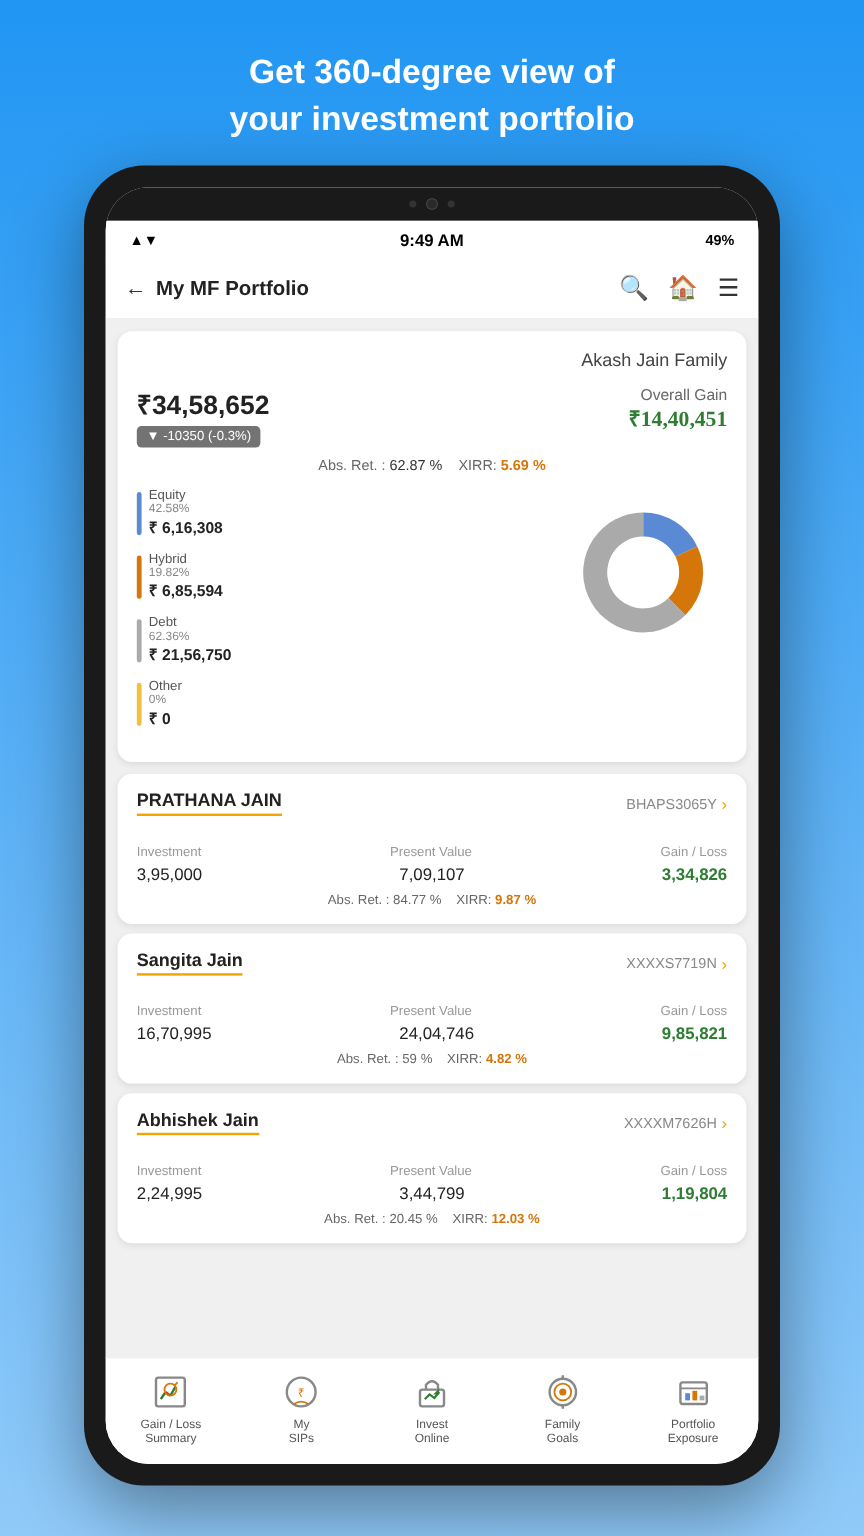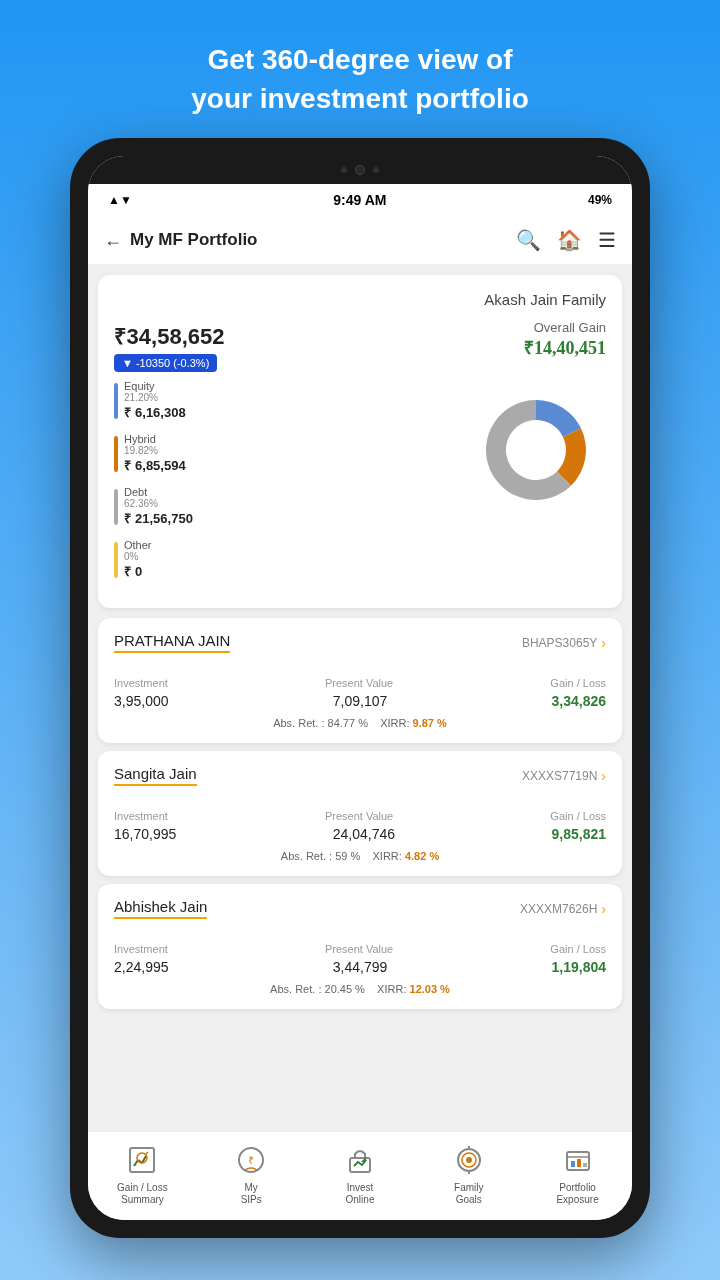--- a/index.html
+++ b/index.html
@@ -127,21 +127,21 @@
       align-items: flex-start;
       margin-bottom: 8px;
     }
     .portfolio-left {}
     .portfolio-value {
       font-size: 22px;
       font-weight: bold;
       color: #222;
     }
     .portfolio-change {
-      background: #1d4ed8;
+      background: #737373;
       color: white;
       font-size: 11px;
       padding: 3px 8px;
       border-radius: 4px;
       display: inline-block;
       margin-top: 4px;
     }
     .portfolio-right {
       text-align: right;
     }
@@ -215,21 +215,21 @@
       box-shadow: 0 2px 6px rgba(0,0,0,0.08);
     }
     .person-header {
       display: flex;
       justify-content: space-between;
       align-items: center;
       margin-bottom: 4px;
     }
     .person-name {
       font-size: 15px;
-      font-weight: normal;
+      font-weight: bold;
       color: #222;
       border-bottom: 2px solid #f0a500;
       padding-bottom: 2px;
     }
     .person-id {
       font-size: 12px;
       color: #888;
       display: flex;
       align-items: center;
       gap: 4px;
@@ -341,29 +341,36 @@
           <div class="portfolio-left">
             <div class="portfolio-value">₹34,58,652</div>
             <div class="portfolio-change">▼ -10350  (-0.3%)</div>
           </div>
           <div class="portfolio-right">
             <div class="overall-gain-label">Overall Gain</div>
             <div class="overall-gain-value">₹14,40,451</div>
           </div>
         </div>
 
+        <div class="portfolio-returns">
+          <span>Abs. Ret. :</span>
+          <span class="abs-value">62.87 %</span>
+          &nbsp;&nbsp;
+          <span>XIRR:</span>
+          <span class="xirr-value">5.69 %</span>
+        </div>
 
         <div class="portfolio-breakdown">
           <div class="breakdown-list">
 
           <div class="breakdown-item">
     <div class="breakdown-dot" style="background:#5b8ad4;"></div>
     <div class="breakdown-info">
       <div class="breakdown-label">Equity</div>
-      <div class="breakdown-pct">21.20%</div>
+      <div class="breakdown-pct">42.58%</div>
       <div class="breakdown-amount">₹ 6,16,308</div>
     </div>
   </div>
               <div class="breakdown-item">
     <div class="breakdown-dot" style="background:#d4760a;"></div>
     <div class="breakdown-info">
       <div class="breakdown-label">Hybrid</div>
       <div class="breakdown-pct">19.82%</div>
       <div class="breakdown-amount">₹ 6,85,594</div>
     </div>

